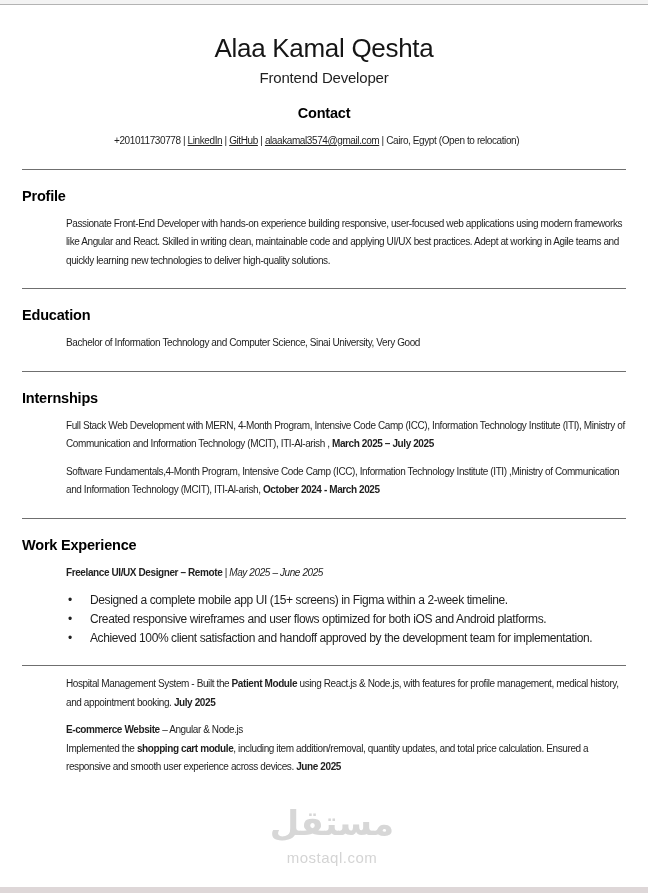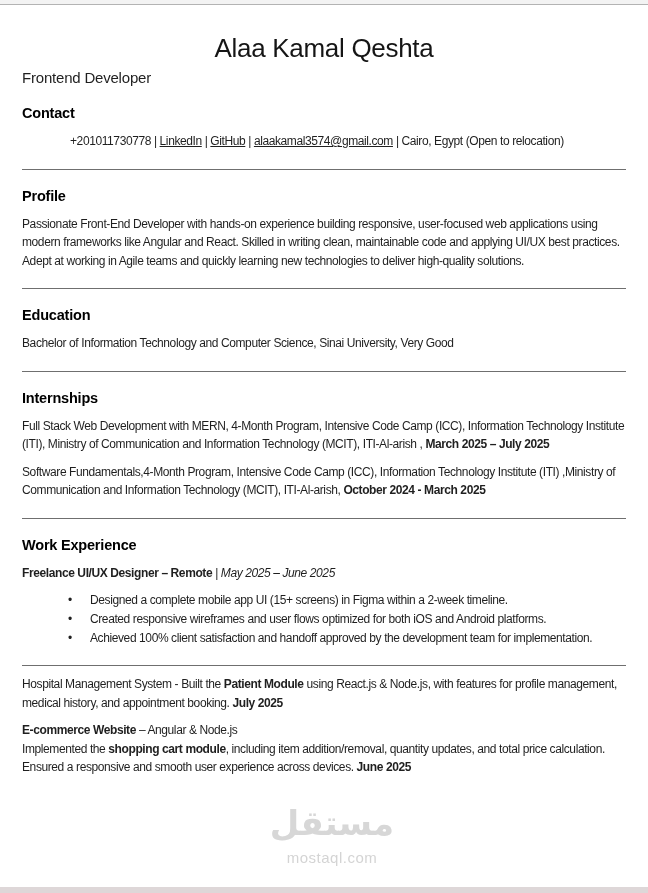--- a/index.html
+++ b/index.html
@@ -23,39 +23,41 @@
     margin-top: 28px;
     text-align: center;
     font-size: 26px;
     line-height: 30px;
     font-weight: normal;
     letter-spacing: -0.3px;
     color: #151515;
   }
   .subtitle {
     margin-top: 4px;
+    text-align: center;
     font-size: 15px;
     line-height: 22px;
     color: #1f1f1f;
     letter-spacing: -0.2px;
   }
   h2 {
     font-size: 14.5px;
     line-height: 20px;
     font-weight: bold;
     color: #000;
     letter-spacing: -0.2px;
     margin-top: 16px;
   }
-  h2.first { margin-top: 14px; }
+  h2.first { margin-top: 14px; text-align: center; }
   p, .para {
-    font-size: 12px;
+    font-size: 10px;
     line-height: 18.5px;
     letter-spacing: -0.4px;
     margin-top: 9px;
+    margin-left: 44px;
   }
   .contact-line { padding-left: 48px; }
   hr {
     border: none;
     border-top: 1.6px solid #6f6f6f;
     margin-top: 18px;
   }
   .b { font-weight: bold; text-align: center; }
   .i { font-style: italic; }
   .u { text-decoration: underline; }

